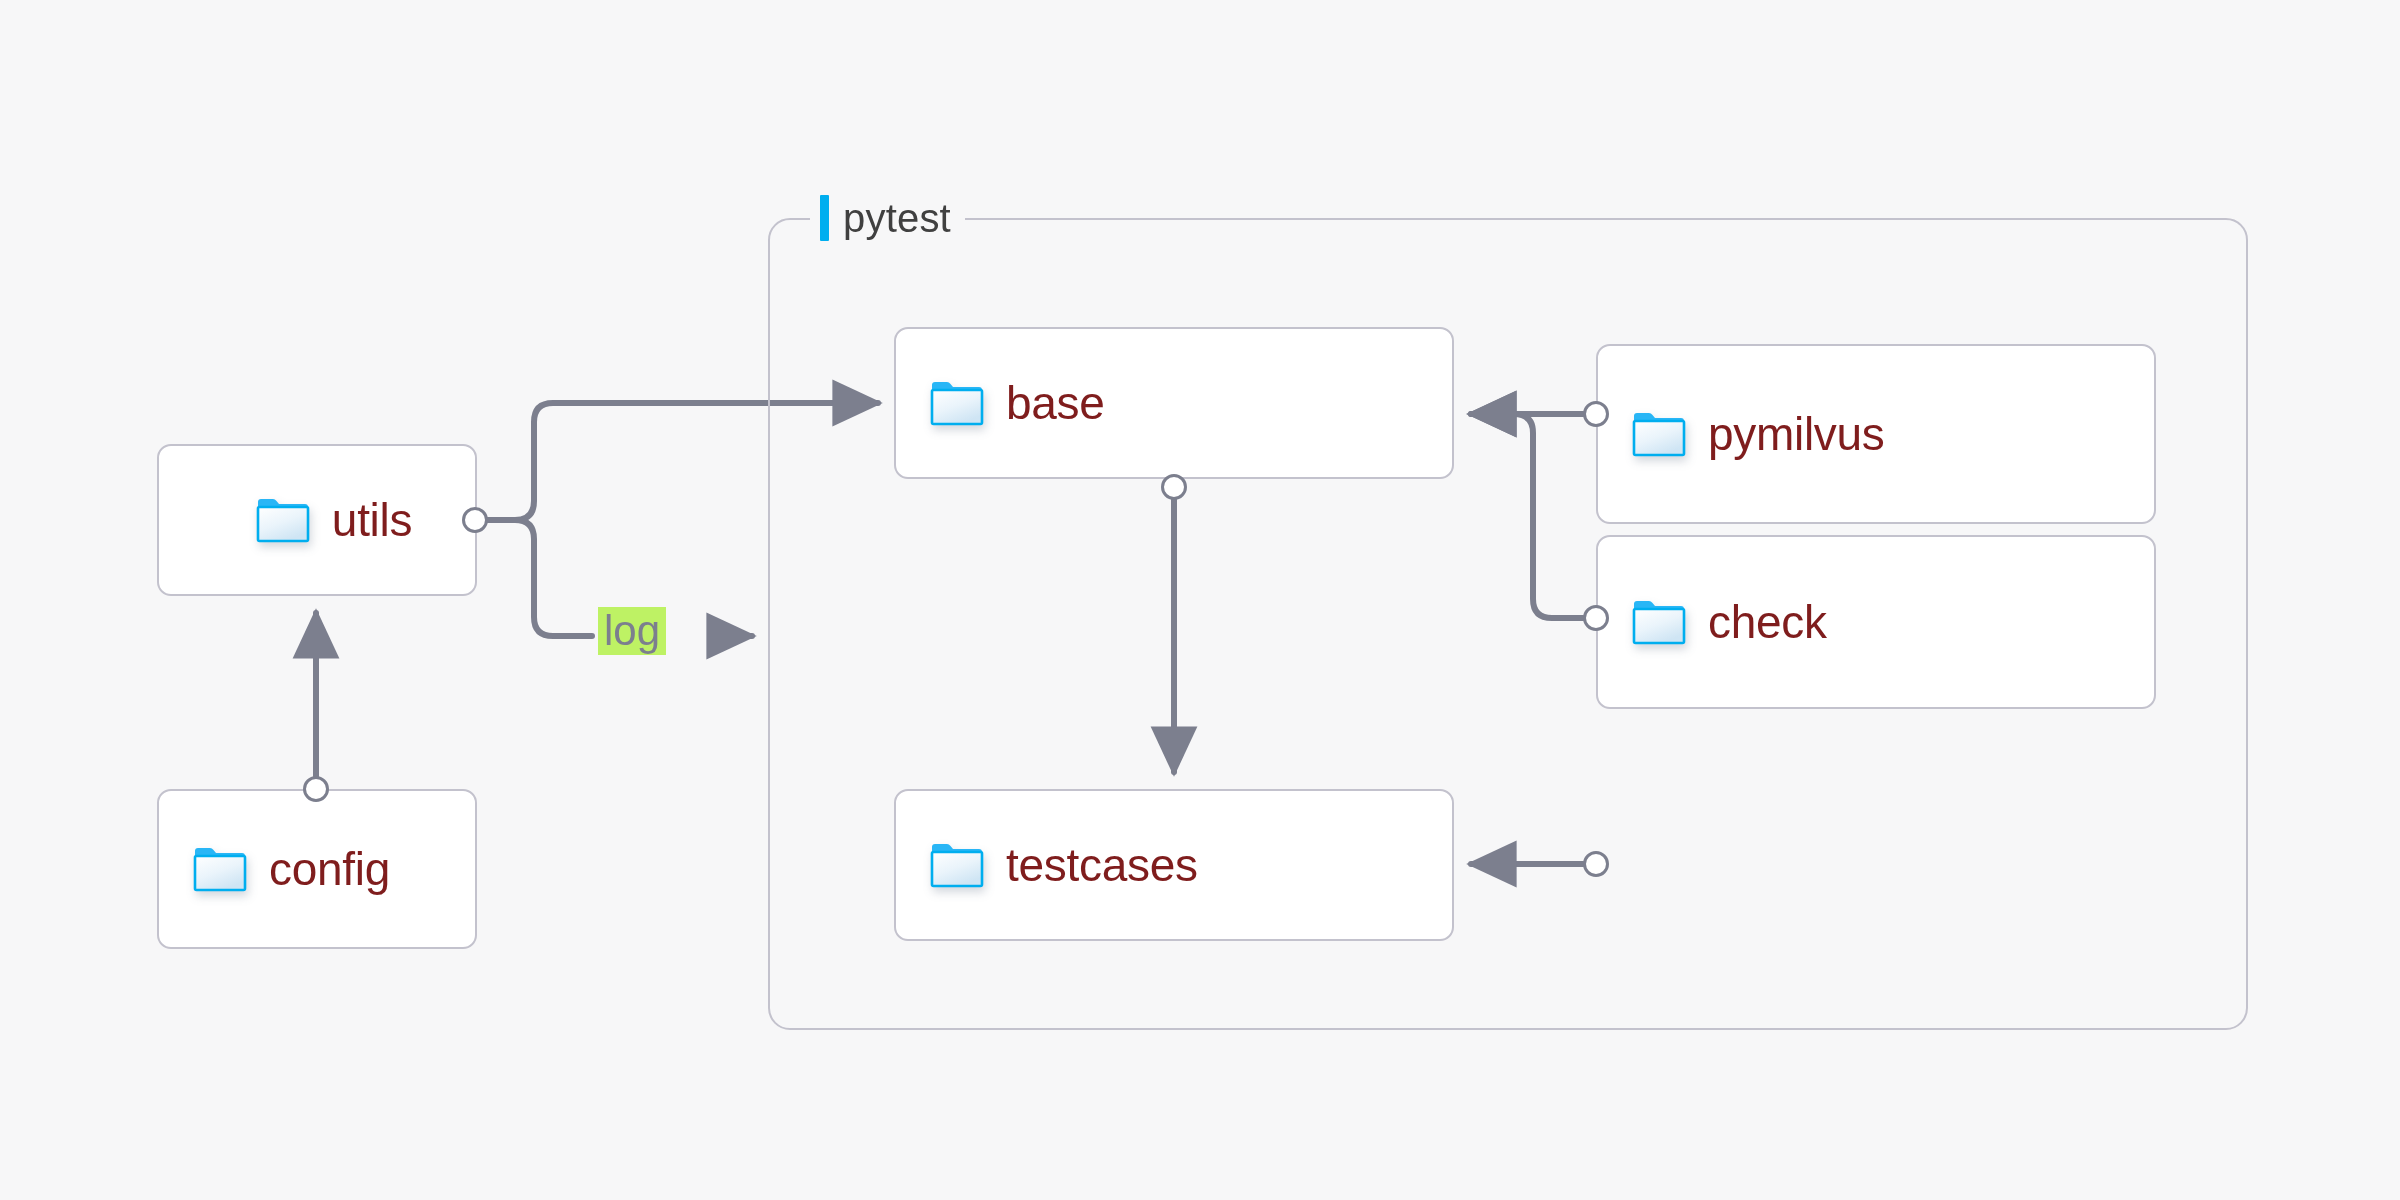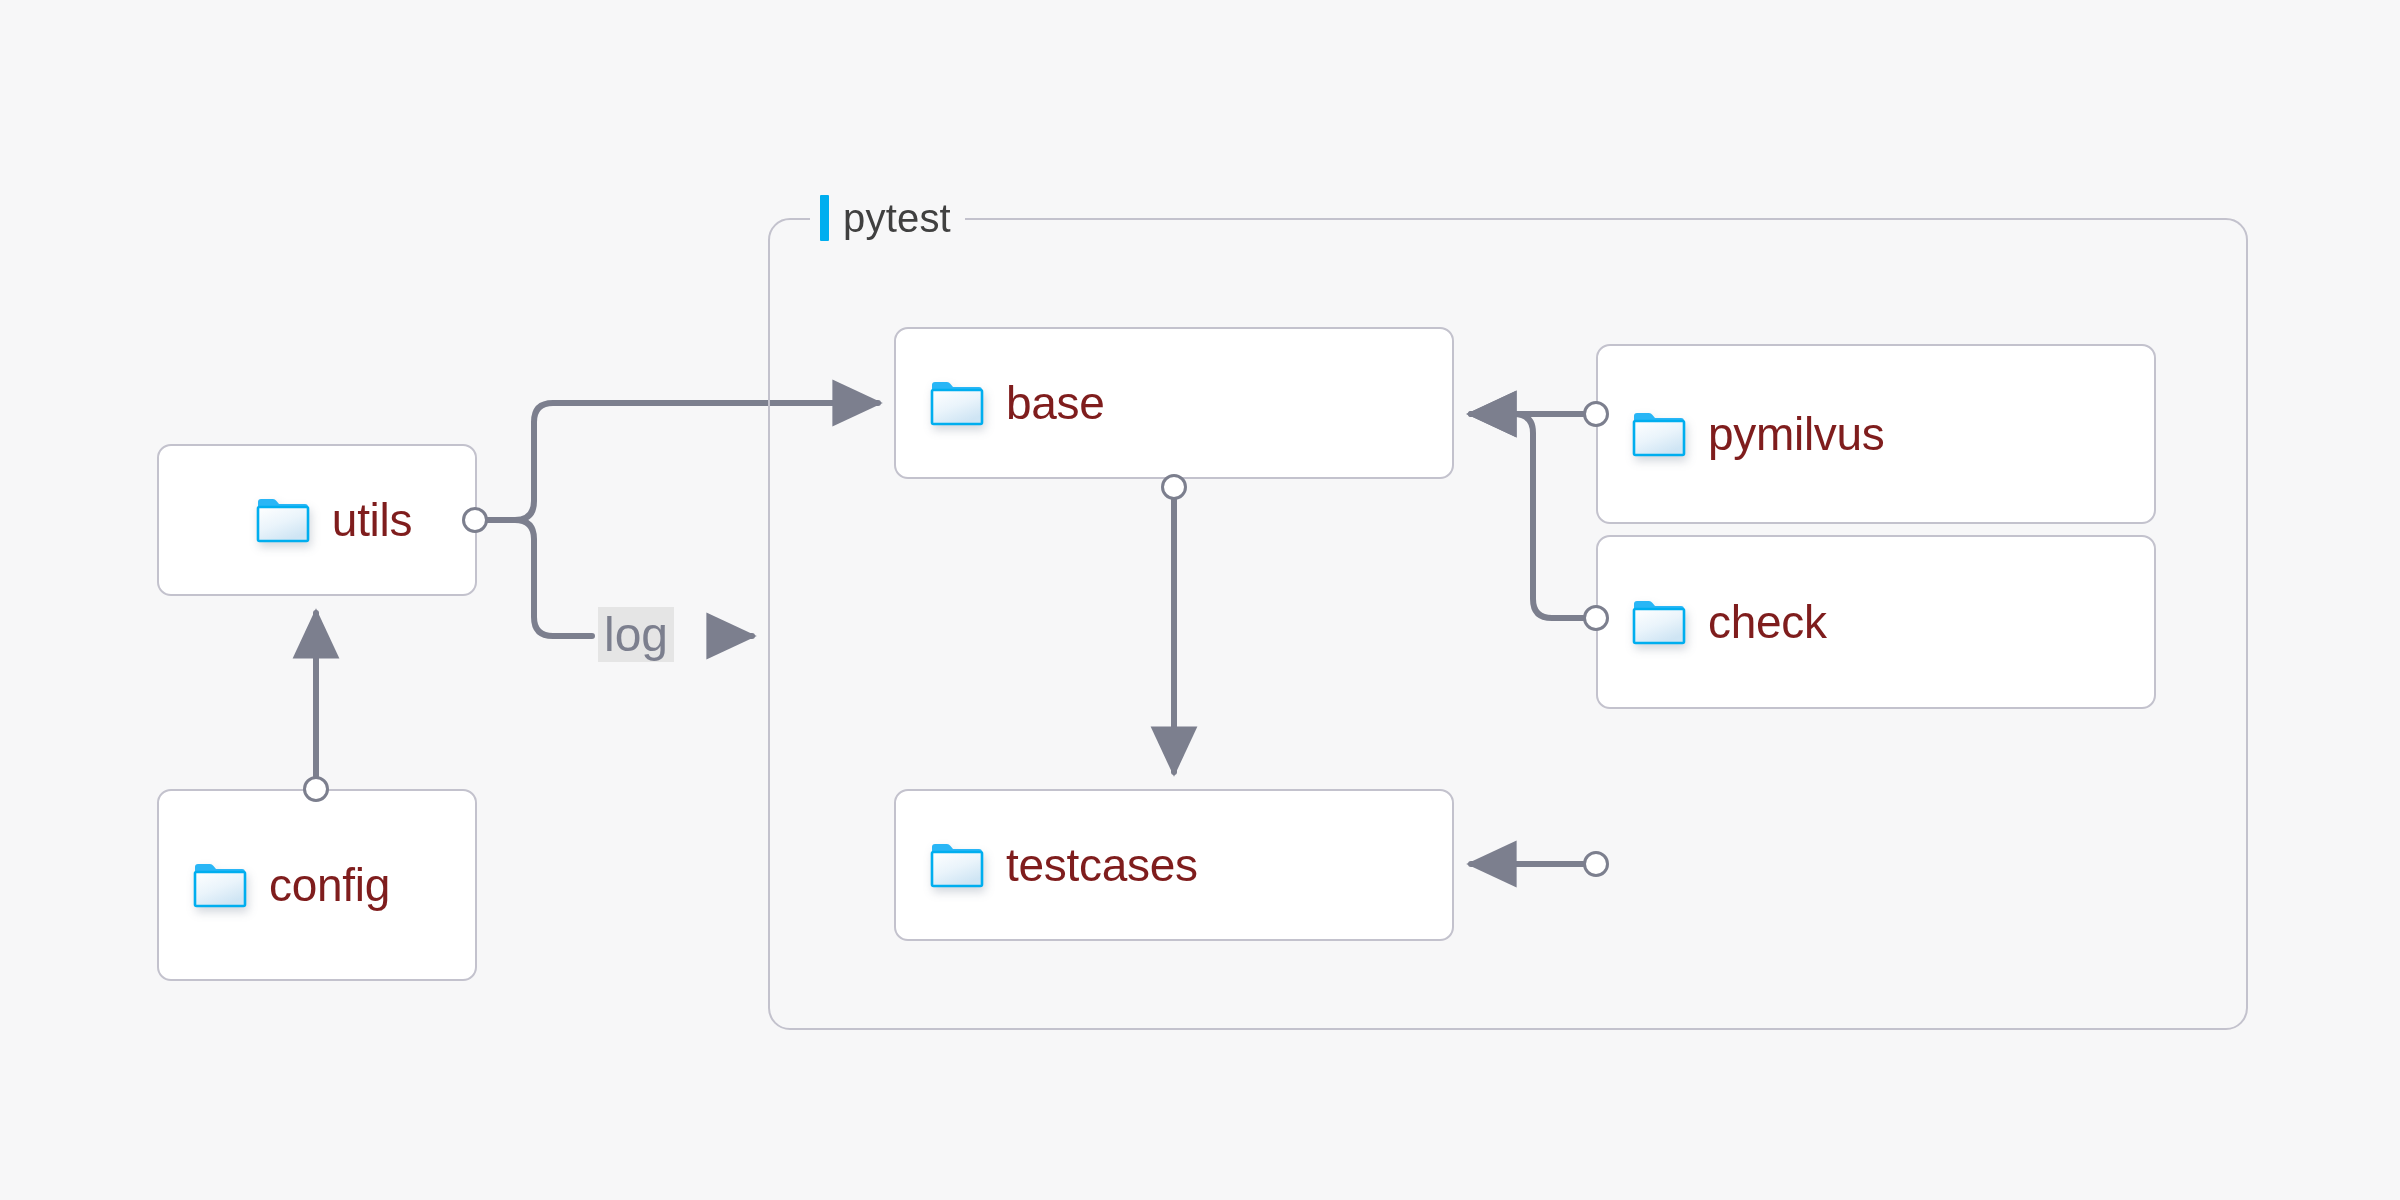--- a/index.html
+++ b/index.html
@@ -104,26 +104,26 @@
     height: 26px;
     border-radius: 50%;
     background: #ffffff;
     border: 3px solid #7c7f8e;
     z-index: 5;
   }
 
   
   .edge-label {
     position: absolute;
-    font-size: 48px;
+    font-size: 42px;
     color: #7c7f8e;
     letter-spacing: 0px;
     white-space: nowrap;
     z-index: 4;
-    background: #e5e5e5;
+    background: #bef264;
     padding: 0 6px;
   }
 </style>
 </head>
 <body>
 
 <div id="canvas">
 
   <svg id="edge-layer" viewBox="0 0 2400 1200" width="2400" height="1200" xmlns="http://www.w3.org/2000/svg">
     <defs>
@@ -169,21 +169,21 @@
         <svg viewBox="0 0 54 46" width="54" height="46" xmlns="http://www.w3.org/2000/svg">
           <path d="M2 9 L2 5 Q2 2 5 2 L17 2 Q19 2 20.5 4 L23 7 L49 7 Q52 7 52 10 L52 13 L2 13 Z" fill="#29b6f6"></path>
           <rect x="2" y="10" width="50" height="34" rx="1.5" fill="url(#folderFill)" stroke="#00aeef" stroke-width="2.6"></rect>
         </svg>
       </span>
       <span class="node-label">utils</span>
     </span>
   </div>
   <span class="port" style="left:462px; top:507px;"></span>
 
-  <div class="node" style="left:157px; top:789px; width:320px; height:192px;">
+  <div class="node" style="left:157px; top:789px; width:320px; height:160px;">
     <span class="node-inner">
       <span class="folder-icon">
         <svg viewBox="0 0 54 46" width="54" height="46" xmlns="http://www.w3.org/2000/svg">
           <path d="M2 9 L2 5 Q2 2 5 2 L17 2 Q19 2 20.5 4 L23 7 L49 7 Q52 7 52 10 L52 13 L2 13 Z" fill="#29b6f6"></path>
           <rect x="2" y="10" width="50" height="34" rx="1.5" fill="url(#folderFill)" stroke="#00aeef" stroke-width="2.6"></rect>
         </svg>
       </span>
       <span class="node-label">config</span>
     </span>
   </div>

